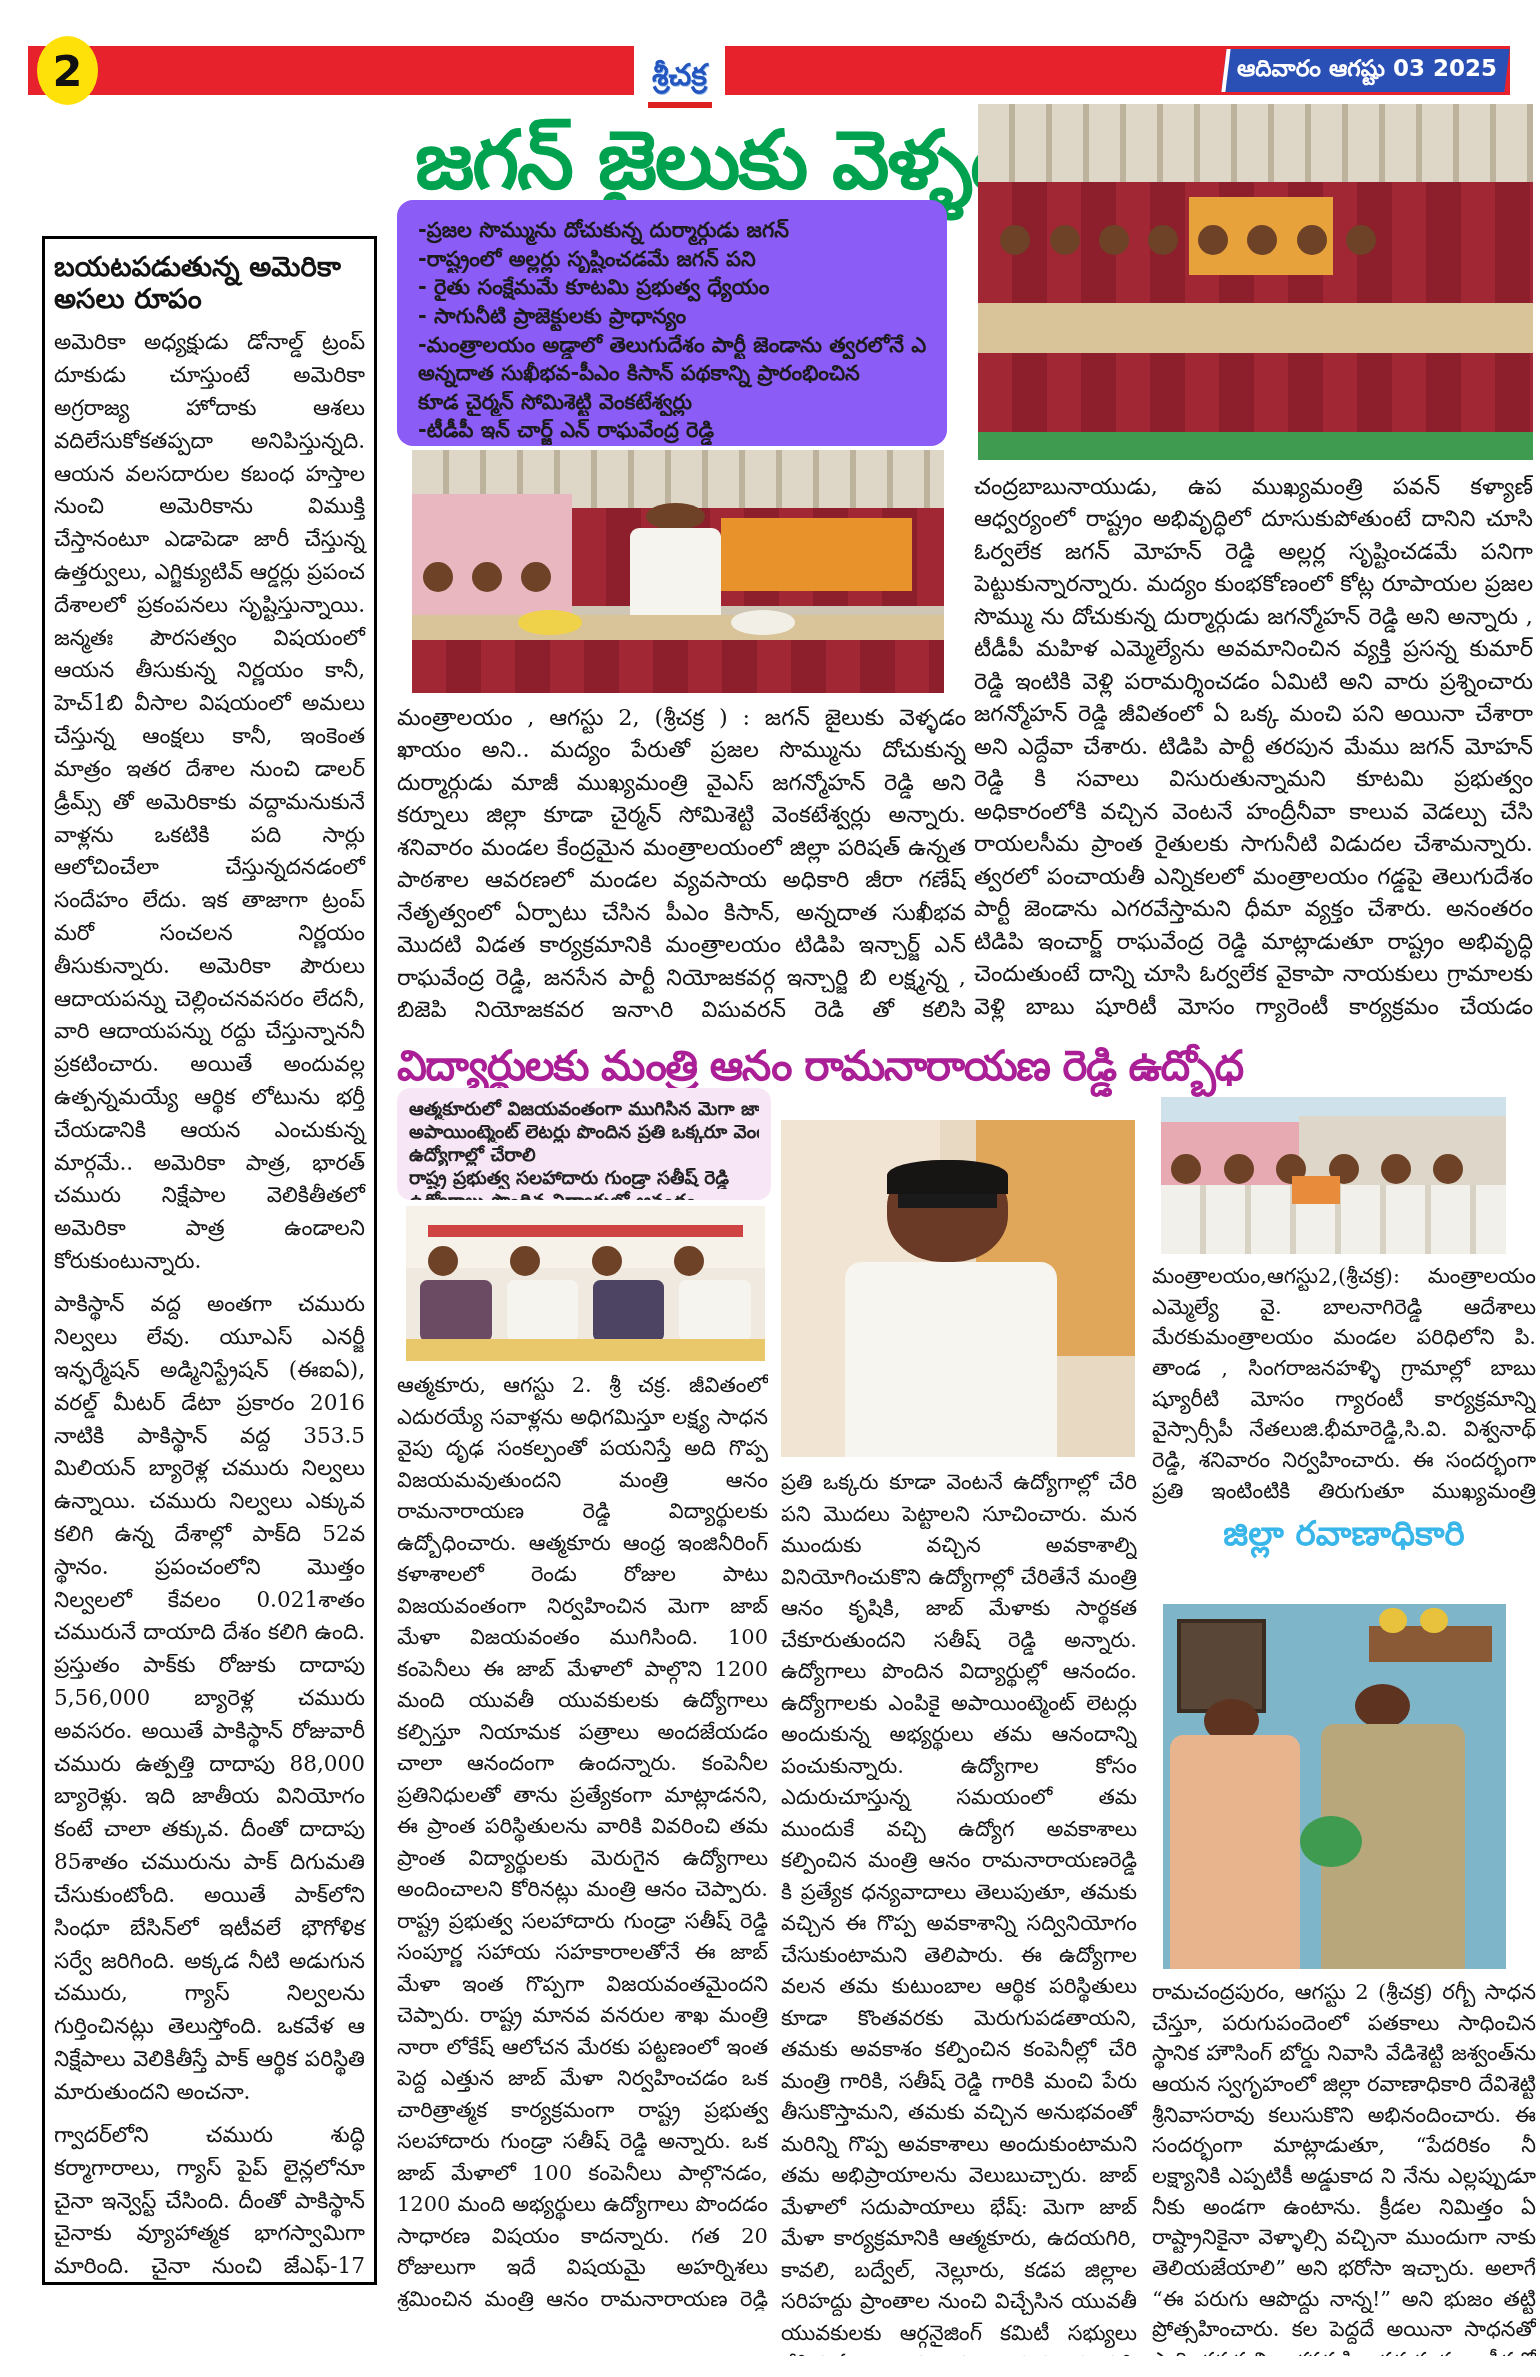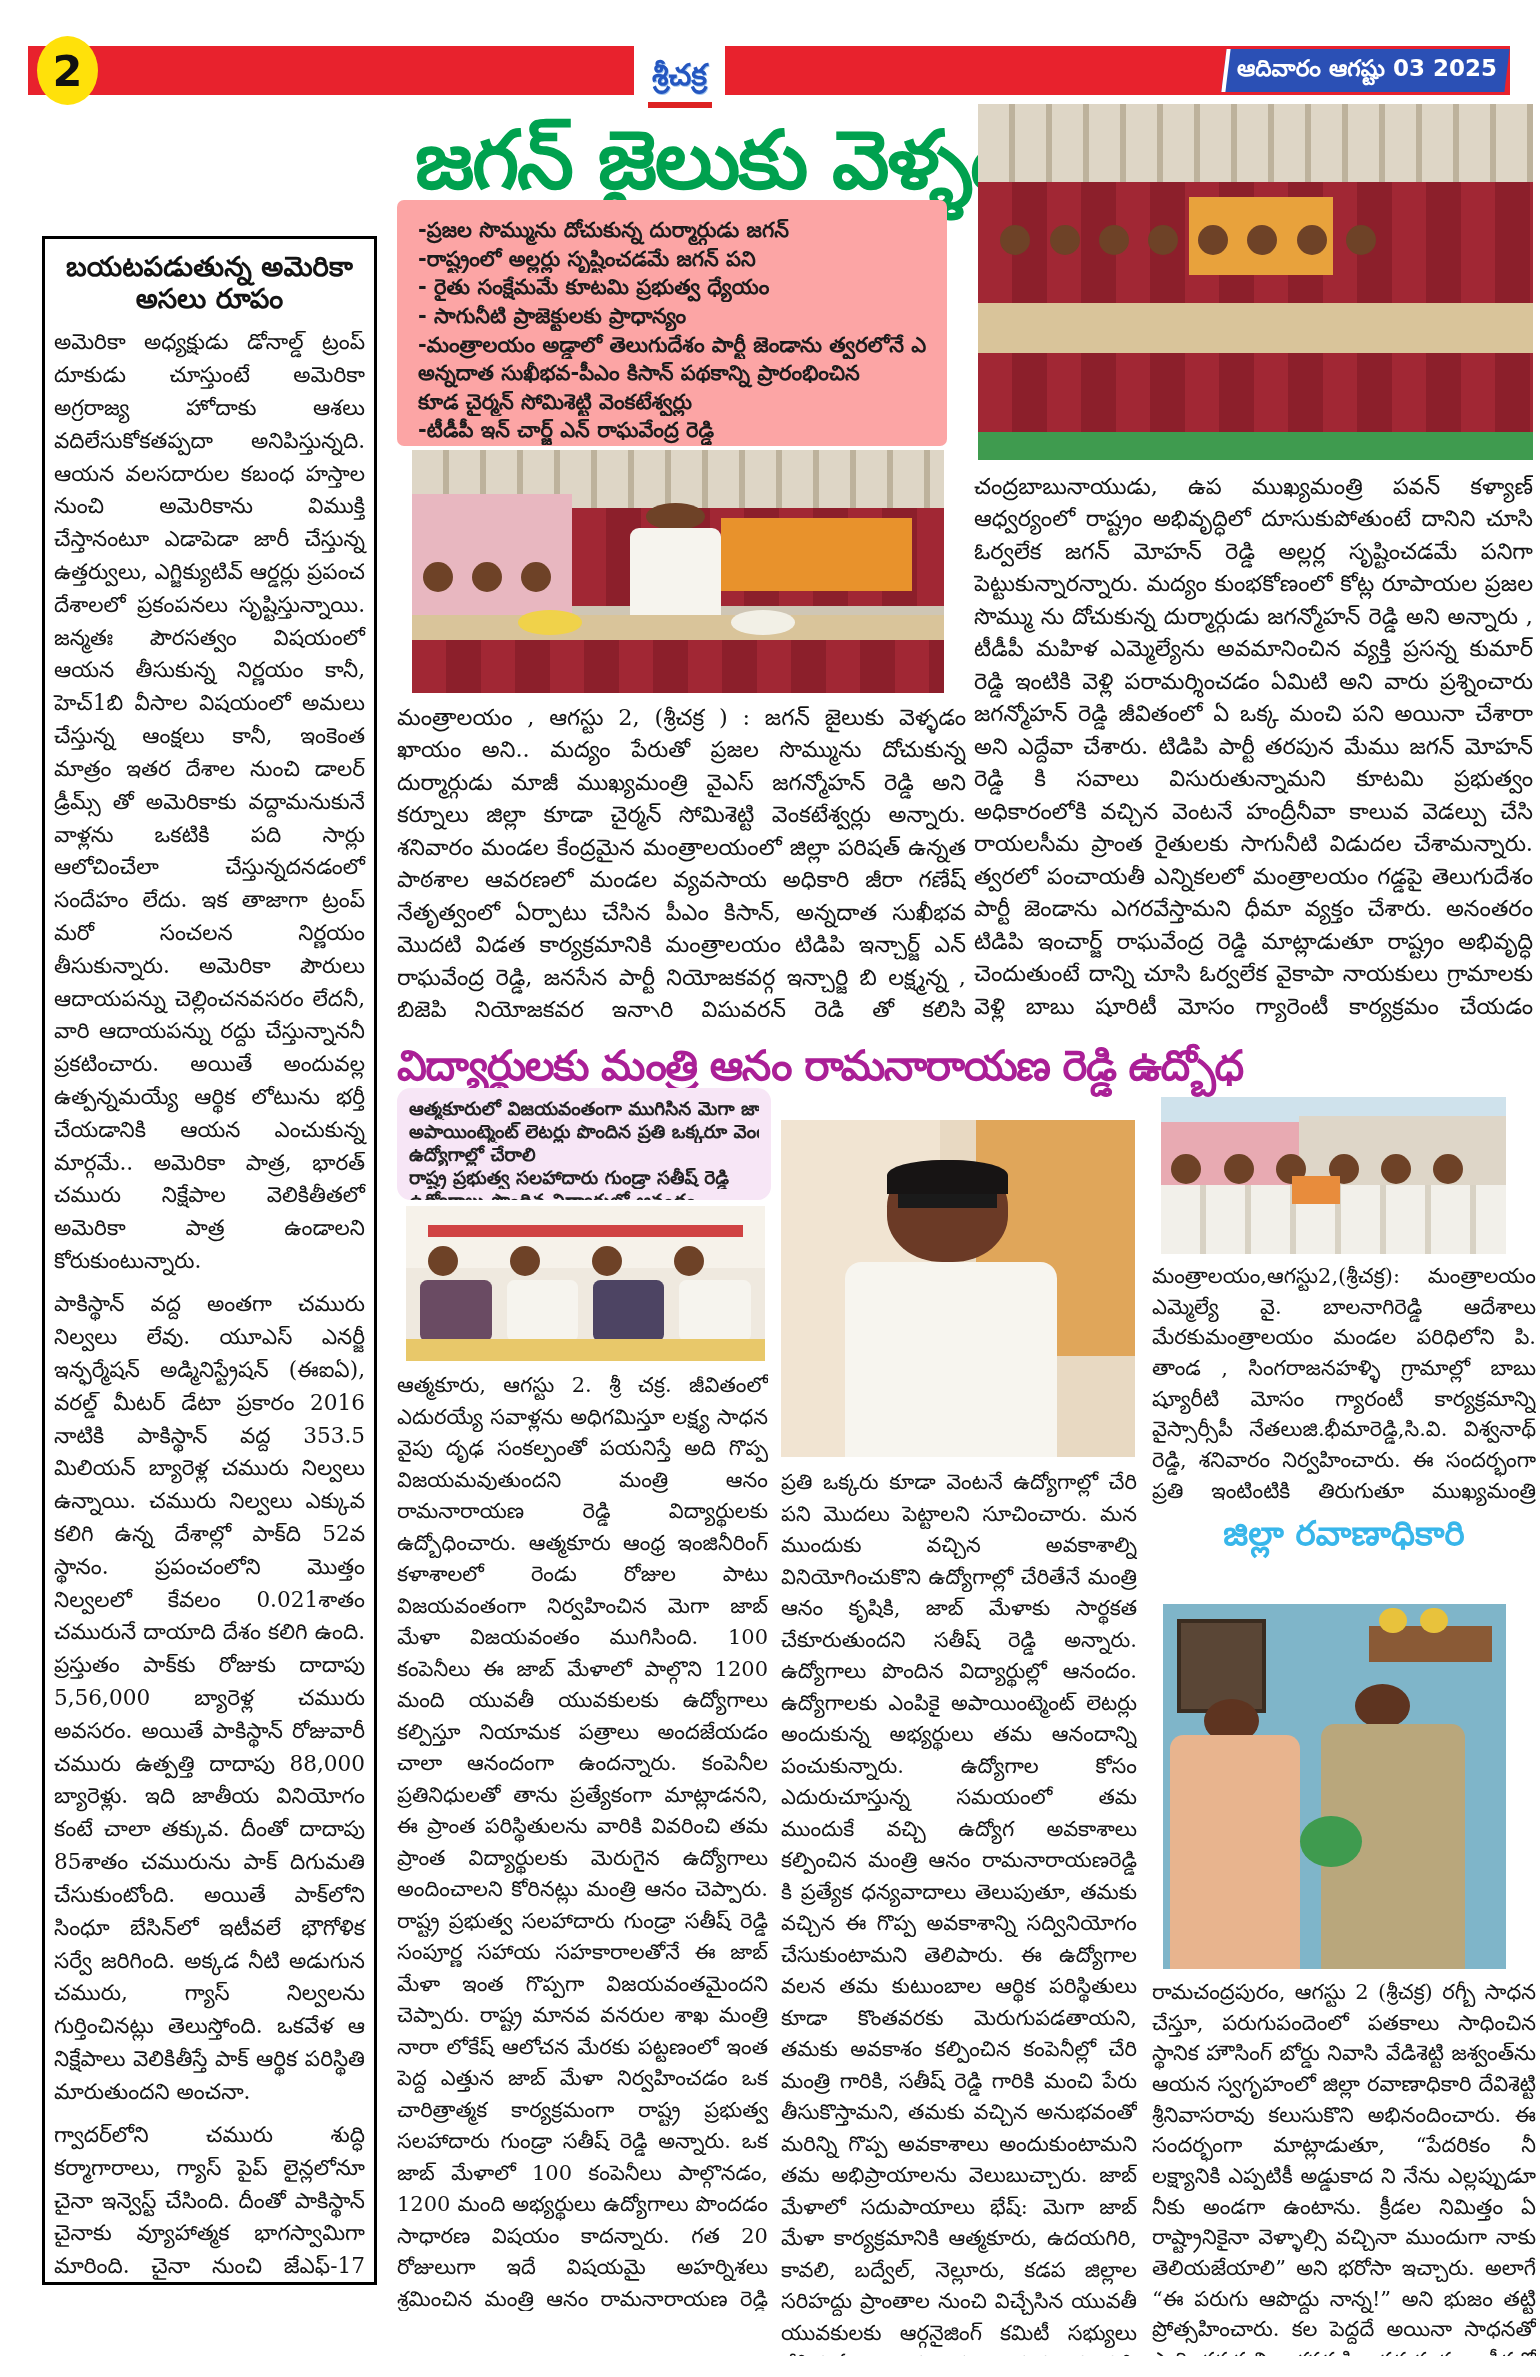--- a/index.html
+++ b/index.html
@@ -19,28 +19,28 @@
   .datebox{left:1224px;top:49px;width:279px;height:43px;background:#2b50b5;transform:skewX(-7deg);
            display:flex;align-items:center;justify-content:center;z-index:2;border-left:4.5px solid #fff;}
   .datebox span{transform:skewX(7deg);color:#fff;font-family:"DejaVu Sans",sans-serif;
                 font-weight:700;font-size:23px;white-space:nowrap;}
   
   .edtitle{left:42px;top:112px;width:335px;height:119px;border:3.7px solid #000;background:#fff;
            display:flex;align-items:center;justify-content:center;font-family:"DejaVu Sans",sans-serif;
            font-weight:800;font-size:54px;letter-spacing:-1.5px;}
   .edbody{left:42px;top:236px;width:335px;height:2049px;border:3.7px solid #000;background:#fff;
           padding:10.4px 9px;box-sizing:border-box;overflow:hidden;}
-  .edhead{font-family:"DejaVu Sans",sans-serif;font-weight:800;font-size:27.6px;text-align:center;
+  .edhead{font-family:"DejaVu Sans",sans-serif;font-weight:800;font-size:27.6px;text-align:left;
           margin:1.5px 0 12px 0;line-height:1.15;}
   .edpara{font-size:21.6px;line-height:1.52;text-align:justify;margin:0 0 10.4px 0;}
   
   .mainhl{left:415px;top:118px;width:753px;height:179px;color:#00a14f;
           font-family:"DejaVu Sans",sans-serif;font-weight:800;font-size:81px;line-height:1.05;
           letter-spacing:-2.2px;white-space:nowrap;}
-  .hlbox1{left:397px;top:200px;width:550px;height:246px;background:#fca5a5;border-radius:7px;
+  .hlbox1{left:397px;top:200px;width:550px;height:246px;background:#8b5cf6;border-radius:16px;
           padding:16.4px 21px;box-sizing:border-box;overflow:hidden;}
   .hlbox1 div{font-family:"DejaVu Sans",sans-serif;font-weight:700;font-size:21px;color:#1c1c1c;
               line-height:1.36;white-space:nowrap;overflow:hidden;}
   .leadcol1{left:397px;top:701px;width:569px;height:316px;font-size:22.4px;line-height:1.45;
             text-align:justify;overflow:hidden;}
   .leadcol2{left:974px;top:470px;width:559px;height:552px;font-size:22.4px;line-height:1.45;
             text-align:justify;overflow:hidden;}
   
   .jmhl{left:397px;top:1041px;width:814px;height:69px;color:#aa1f96;
         font-family:"DejaVu Sans",sans-serif;font-weight:800;font-size:42px;white-space:nowrap;

